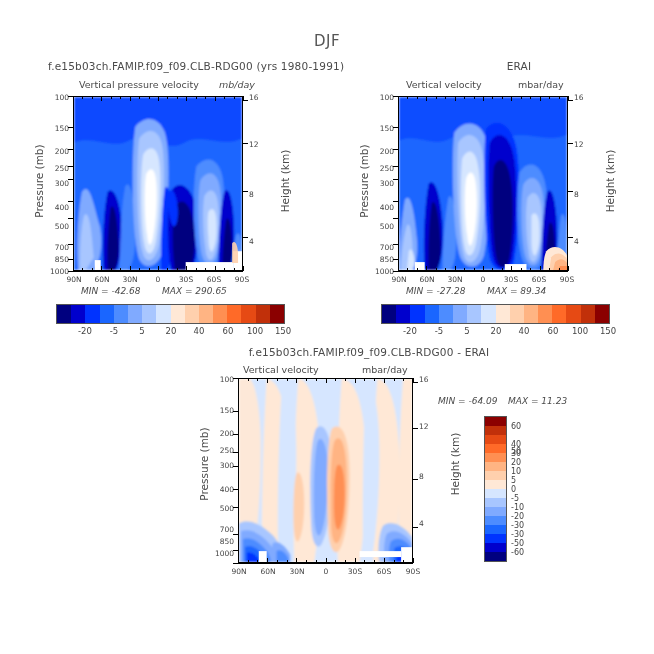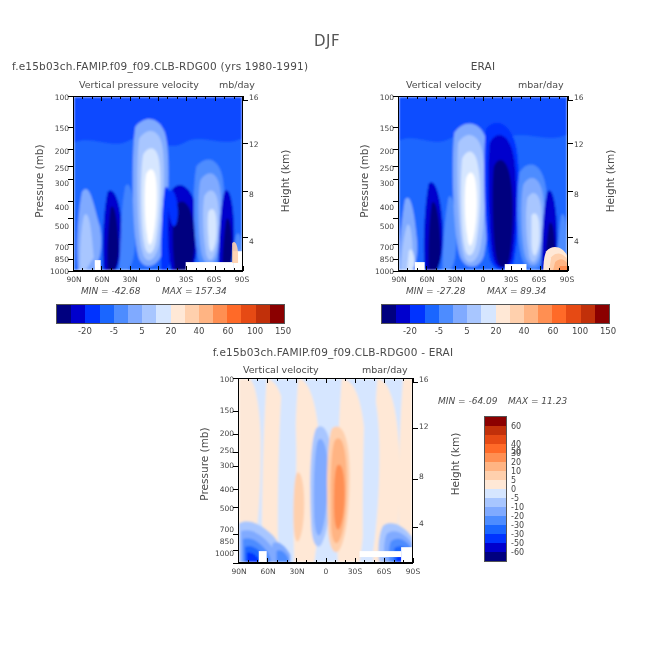--- a/index.html
+++ b/index.html
@@ -5,21 +5,21 @@
   html,body{margin:0;padding:0;background:#ffffff;}
   body{
     width:654px;height:654px;position:relative;overflow:hidden;
     font-family:"DejaVu Sans","Liberation Sans",sans-serif;
     color:#444444;
   }
   .abs{position:absolute;}
   .ctr{text-align:center;}
   
   .main-title{font-size:15px;color:#555;letter-spacing:.5px;}
-  .case-title{font-size:10.5px;color:#4a4a4a;letter-spacing:.2px;white-space:nowrap;}
+  .case-title{font-size:10.5px;color:#4a4a4a;letter-spacing:.2px;white-space:nowrap;margin-left:36px;}
   .sub-left,.sub-right{font-size:9.5px;color:#4a4a4a;white-space:nowrap;}
   .ticklab{font-size:7.5px;color:#444;white-space:nowrap;}
   .axis-name{font-size:10.5px;color:#4a4a4a;white-space:nowrap;}
   .minmax{font-size:9px;color:#4a4a4a;white-space:nowrap;font-style:italic;}
   .cbarlab{font-size:8.5px;color:#444;white-space:nowrap;}
   .vcbarlab{font-size:8px;color:#444;white-space:nowrap;line-height:1;}
   .rot{transform:rotate(-90deg);transform-origin:50% 50%;}
   
   .panel{position:absolute;}
   .plotbox{position:absolute;border:1px solid #000;box-sizing:border-box;overflow:hidden;background:#fff;}
@@ -35,21 +35,21 @@
 </head>
 <body>
 
 <div class="abs ctr main-title" style="left:0;top:32px;width:654px;">DJF</div>
 
 <div class="panel">
 
   <div class="abs case-title" style="left:12px;top:60px;">f.e15b03ch.FAMIP.f09_f09.CLB-RDG00 (yrs 1980-1991)</div>
 
   <div class="abs sub-left" style="left:79px;top:79px;">Vertical pressure velocity</div>
-  <div class="abs sub-right" style="left:219px;top:79px;">mb/day</div>
+  <div class="abs sub-right" style="left:219px;top:79px;font-style:italic;">mb/day</div>
 
   <div class="abs axis-name rot" style="left:-6px;top:175px;width:90px;text-align:center;">Pressure (mb)</div>
 
   <div class="abs axis-name rot" style="left:240px;top:175px;width:90px;text-align:center;">Height (km)</div>
 
   <div class="abs ticklab" style="left:47px;top:93px;width:22px;text-align:right;">100</div>
   <div class="abs ticklab" style="left:47px;top:124px;width:22px;text-align:right;">150</div>
   <div class="abs ticklab" style="left:47px;top:147px;width:22px;text-align:right;">200</div>
   <div class="abs ticklab" style="left:47px;top:164px;width:22px;text-align:right;">250</div>
   <div class="abs ticklab" style="left:47px;top:179px;width:22px;text-align:right;">300</div>
@@ -119,21 +119,21 @@
 
   <div class="abs ticklab" style="left:64px;top:275px;width:20px;text-align:center;">90N</div>
   <div class="abs ticklab" style="left:92px;top:275px;width:20px;text-align:center;">60N</div>
   <div class="abs ticklab" style="left:120px;top:275px;width:20px;text-align:center;">30N</div>
   <div class="abs ticklab" style="left:148px;top:275px;width:20px;text-align:center;">0</div>
   <div class="abs ticklab" style="left:176px;top:275px;width:20px;text-align:center;">30S</div>
   <div class="abs ticklab" style="left:204px;top:275px;width:20px;text-align:center;">60S</div>
   <div class="abs ticklab" style="left:232px;top:275px;width:20px;text-align:center;">90S</div>
 
   <div class="abs minmax" style="left:81px;top:286px;">MIN = -42.68</div>
-  <div class="abs minmax" style="left:162px;top:286px;">MAX = 157.34</div>
+  <div class="abs minmax" style="left:162px;top:286px;">MAX = 290.65</div>
 
   <div class="hcbar" style="left:56px;top:304px;width:229px;height:20px;">
     <div style="background:#00007f"></div>
     <div style="background:#0000cd"></div>
     <div style="background:#0033ff"></div>
     <div style="background:#1a66ff"></div>
     <div style="background:#4d8cff"></div>
     <div style="background:#80aaff"></div>
     <div style="background:#a8c6ff"></div>
     <div style="background:#d6e6ff"></div>

